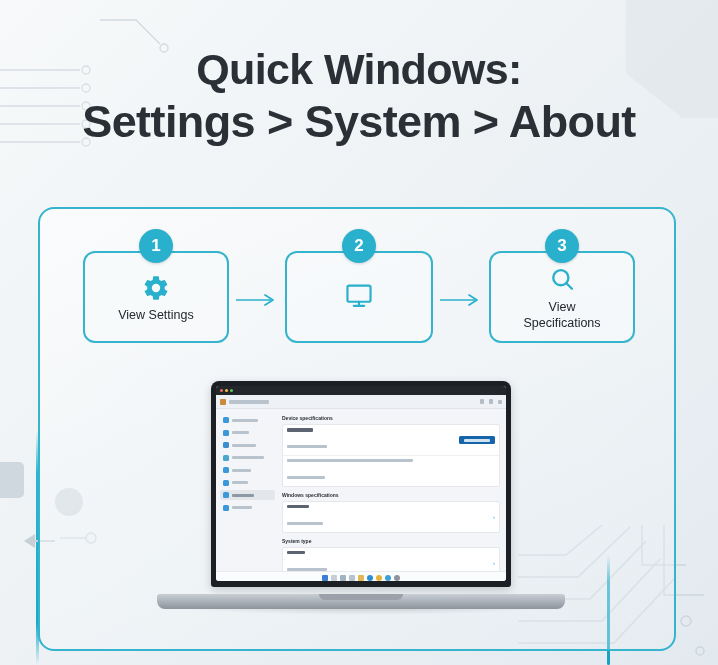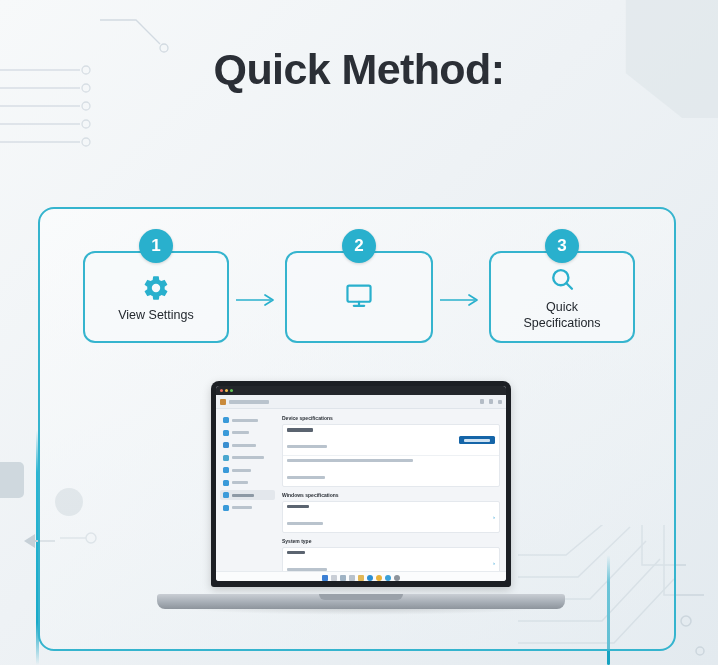--- a/index.html
+++ b/index.html
@@ -163,21 +163,22 @@
   <div class="tick-line"></div>
   <svg style="position:absolute;left:60px;top:520px;" width="60" height="30">
     <g stroke="#c9d3da" stroke-width="1.4" fill="none">
       <path d="M-4 18 H26"></path>
         <circle cx="31" cy="18" r="5"></circle>
     </g>
   </svg>
 </div>
 
 <div class="headline">
-  <span>Quick Method:</span>
+  <span>Quick Windows:</span>
+  <span class="l2">Settings &gt; System &gt; About</span>
 </div>
 
 <div class="panel">
 
   <div class="steps">
 
     <div class="card">
       <div class="badge">1</div>
       <div class="card-icon">
         <svg width="28" height="28" viewBox="0 0 24 24" fill="#29b0cd">
@@ -213,21 +214,21 @@
     </div>
 
     <div class="card">
       <div class="badge">3</div>
       <div class="card-icon">
         <svg width="28" height="28" viewBox="0 0 24 24" fill="none" stroke="#29b0cd" stroke-width="2" stroke-linecap="round">
           <circle cx="11" cy="10" r="6.5"></circle>
           <path d="M15.8 14.8 L20.5 19.5"></path>
         </svg>
       </div>
-      <div class="card-label" style="white-space:pre-line;">Quick
+      <div class="card-label" style="white-space:pre-line;">View
 Specifications</div>
     </div>
 
   </div>
 
   <div class="laptop" style="left:117px;top:172px;">
 
     <div class="lid">
       <div class="screen">
 

